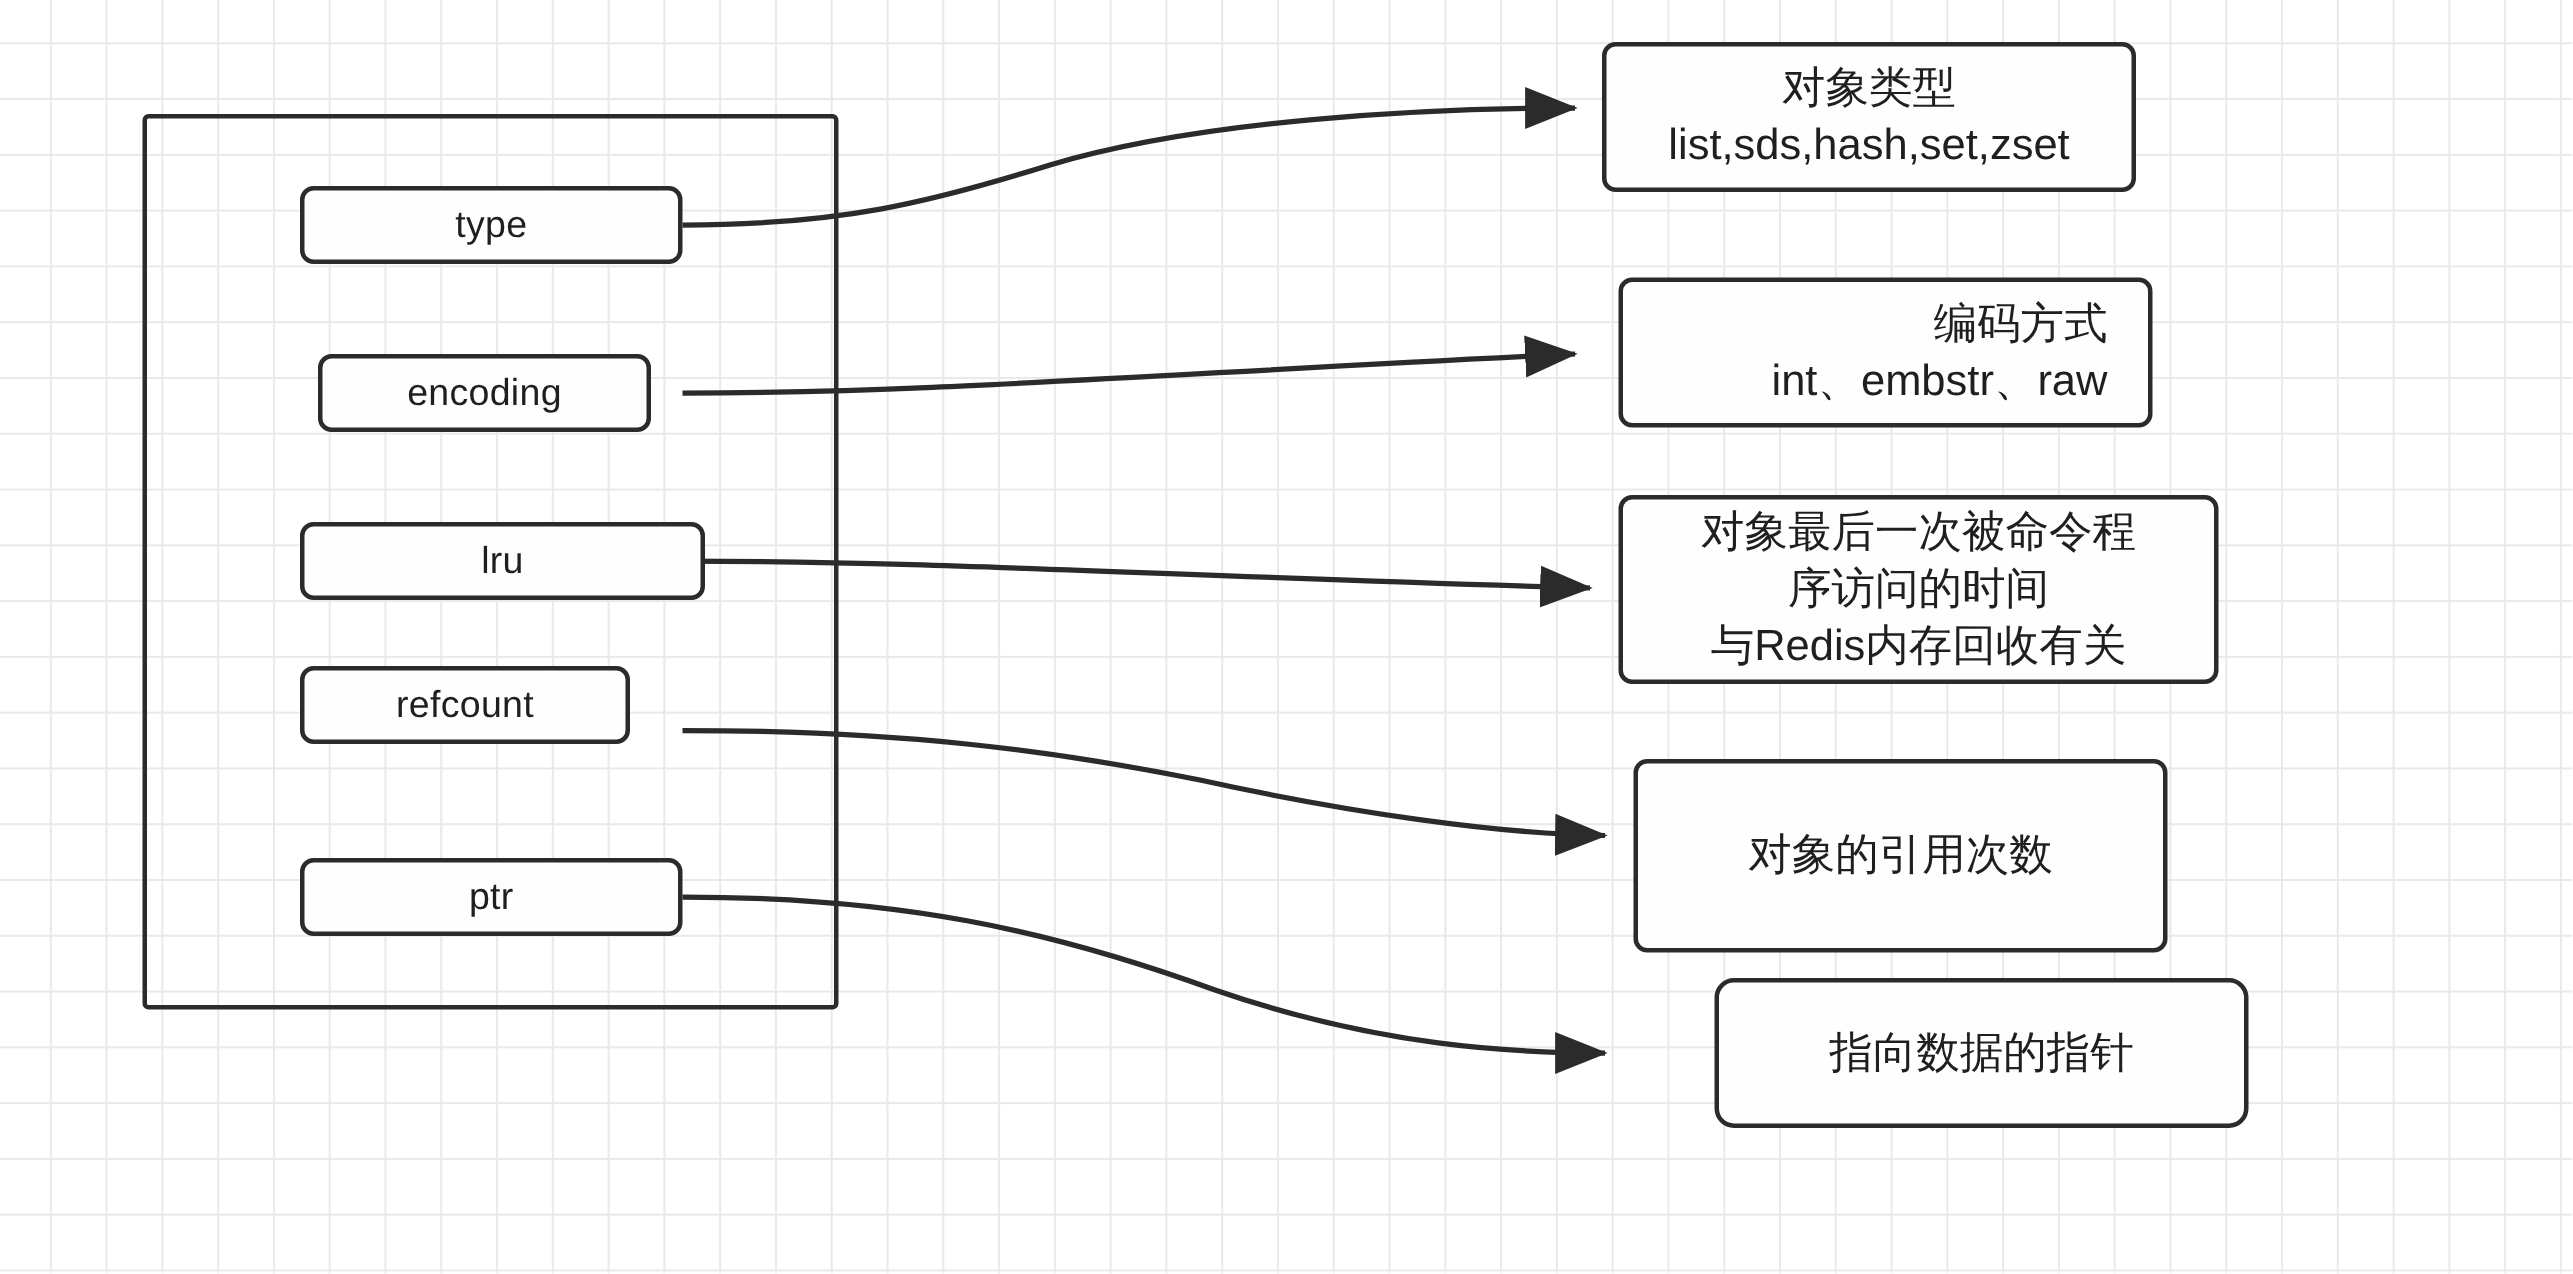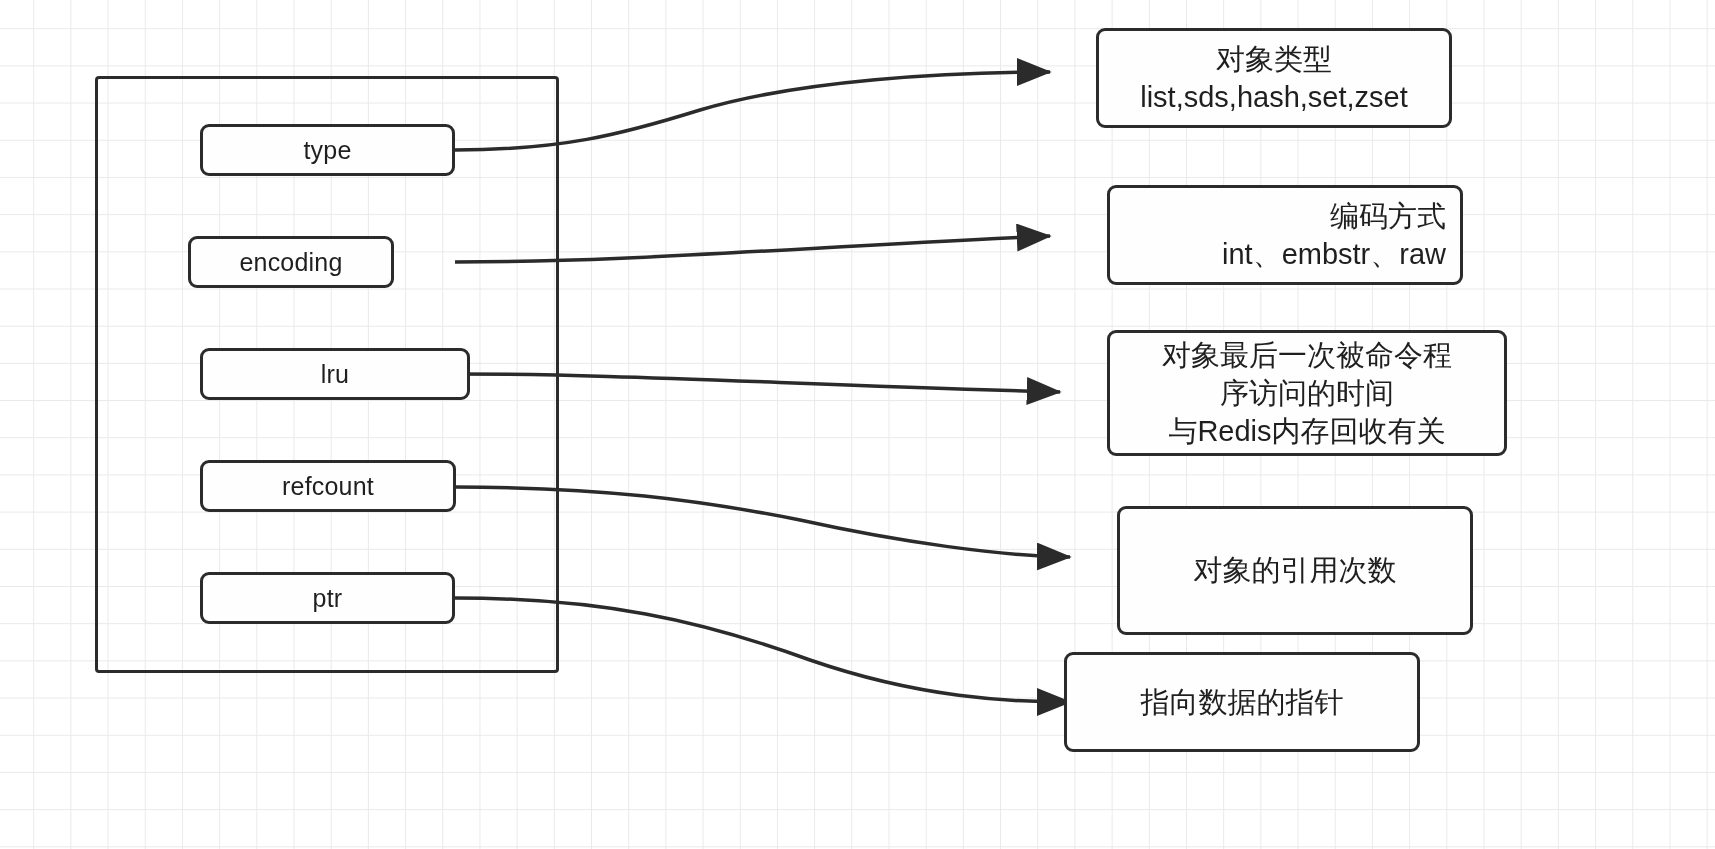--- a/index.html
+++ b/index.html
@@ -47,23 +47,22 @@
     background: transparent;
   }
   .field-node {
     font-size: 25px;
     line-height: 1.2;
     letter-spacing: 0.2px;
   }
   .desc-node {
     font-size: 29px;
     line-height: 1.32;
-    padding: 4px 14px;
+    padding: 4px 27px;
     white-space: pre-line;
-    margin-left: 28px;
   }
   .desc-node .line { display: block; }
 </style>
 </head>
 <body>
 
 <div id="canvas">
 
   <svg id="edges" viewBox="0 0 1715 849">
     <defs>
@@ -82,29 +81,29 @@
 
     <path d="M455,598 C600,598 700,620 810,660 C920,698 1010,702 1070,702" fill="none" stroke="#2b2b2b" stroke-width="3.5" marker-end="url(#arrow)"></path>
   </svg>
 
   <div class="node container-node" style="left:95px; top:76px; width:464px; height:597px;"></div>
 
   <div class="node field-node" style="left:200px; top:124px; width:255px; height:52px;">
     <span>type</span>
   </div>
 
-  <div class="node field-node" style="left:188px; top:236px; width:206px; height:52px;text-align:center;">
+  <div class="node field-node" style="left:212px; top:236px; width:222px; height:52px;text-align:center;">
     <span>encoding</span>
   </div>
 
   <div class="node field-node" style="left:200px; top:348px; width:270px; height:52px;">
     <span>lru</span>
   </div>
 
-  <div class="node field-node" style="left:200px; top:460px; width:256px; height:52px;">
+  <div class="node field-node" style="left:200px; top:444px; width:220px; height:52px;">
     <span>refcount</span>
   </div>
 
   <div class="node field-node" style="left:200px; top:572px; width:255px; height:52px;">
     <span>ptr</span>
   </div>
 
   <div class="node desc-node" style="left:1068px; top:28px; width:356px; height:100px; flex-direction:column;">
     <span class="line">对象类型</span>
     <span class="line">list,sds,hash,set,zset</span>
@@ -118,17 +117,17 @@
   <div class="node desc-node" style="left:1079px; top:330px; width:400px; height:126px; flex-direction:column;">
     <span class="line">对象最后一次被命令程</span>
     <span class="line">序访问的时间</span>
     <span class="line">与Redis内存回收有关</span>
   </div>
 
   <div class="node desc-node" style="left:1089px; top:506px; width:356px; height:129px; flex-direction:column;">
     <span class="line">对象的引用次数</span>
   </div>
 
-  <div class="node desc-node" style="left:1036px; top:652px; width:356px; height:100px; flex-direction:column;">
+  <div class="node desc-node" style="left:1143px; top:652px; width:356px; height:100px; flex-direction:column;border-radius:13px;">
     <span class="line">指向数据的指针</span>
   </div>
 
 </div>
 
 </body></html>

